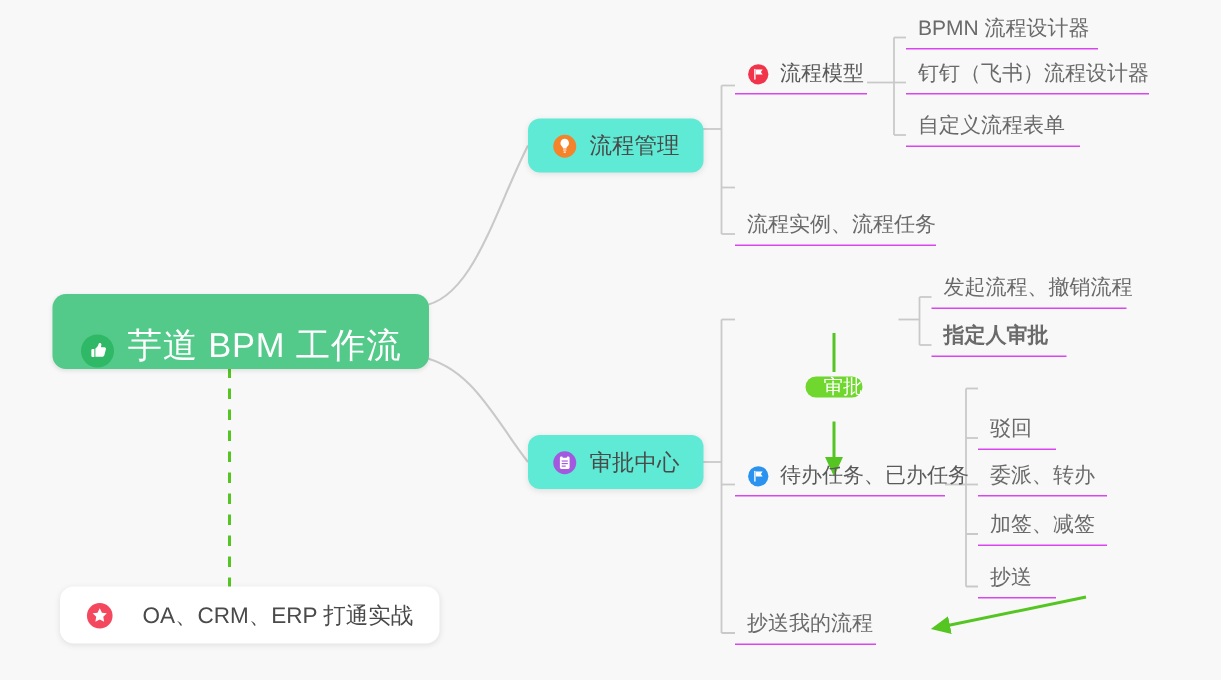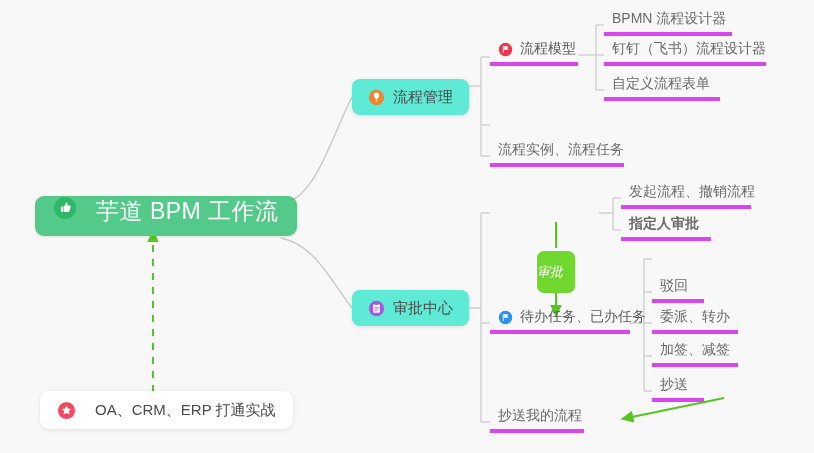--- a/index.html
+++ b/index.html
@@ -9,25 +9,25 @@
     font-family:"Liberation Sans","DejaVu Sans",sans-serif;
     overflow:hidden;
     position:relative;
   }
   #canvas{position:absolute;left:0;top:0;width:814px;height:453px;}
   svg.links{position:absolute;left:0;top:0;width:814px;height:453px;pointer-events:none;}
 
   
   .root-node{
     position:absolute;
-    display:flex;align-items:flex-start;gap:19px;
+    display:flex;align-items:flex-end;gap:8px;
     background:#53c98a;
     border-radius:9px;
     padding:0 18px;
-    height:40px;
+    height:50px;
     box-shadow:0 1px 3px rgba(0,0,0,.10);
   }
   .root-label{
     color:#ffffff;font-size:23px;letter-spacing:.5px;white-space:nowrap;
   }
 
   
   .branch-node{
     position:absolute;
     display:flex;align-items:center;gap:8px;
@@ -37,21 +37,21 @@
     height:36px;
     box-shadow:0 1px 4px rgba(0,0,0,.10);
   }
   .branch-label{font-size:15px;color:#4a4a4a;white-space:nowrap;}
 
   
   .leaf{
     position:absolute;
     display:flex;align-items:center;gap:7px;
     padding:0 8px 4px 8px;
-    border-bottom:4px solid #d946ef;
+    border-bottom:1px solid #d946ef;
     white-space:nowrap;
     box-sizing:border-box;
   }
   .leaf-label{font-size:14px;color:#6a6a6a;}
   .leaf.has-icon .leaf-label{color:#5a5a5a;}
 
   
   .callout{
     position:absolute;
     display:flex;align-items:center;gap:19px;
@@ -59,24 +59,24 @@
     border-radius:9px;
     padding:0 17px;
     height:38px;
     box-shadow:0 1px 4px rgba(0,0,0,.10);
   }
   .callout-label{font-size:15px;color:#4a4a4a;white-space:nowrap;}
 
   
   .badge{
     position:absolute;
-    display:flex;align-items:center;justify-content:flex-start;
+    display:flex;align-items:center;justify-content:flex-end;
     background:#6fd72e;
     border-radius:7px;
-    width:38px;height:42px;font-style:italic;
+    width:38px;height:14px;
   }
   .badge-label{color:#ffffff;font-size:13px;white-space:nowrap;}
 
   
   .ic{display:inline-flex;align-items:center;justify-content:center;flex:0 0 auto;}
   .ic svg{display:block;}
 </style>
 </head>
 <body>
 

